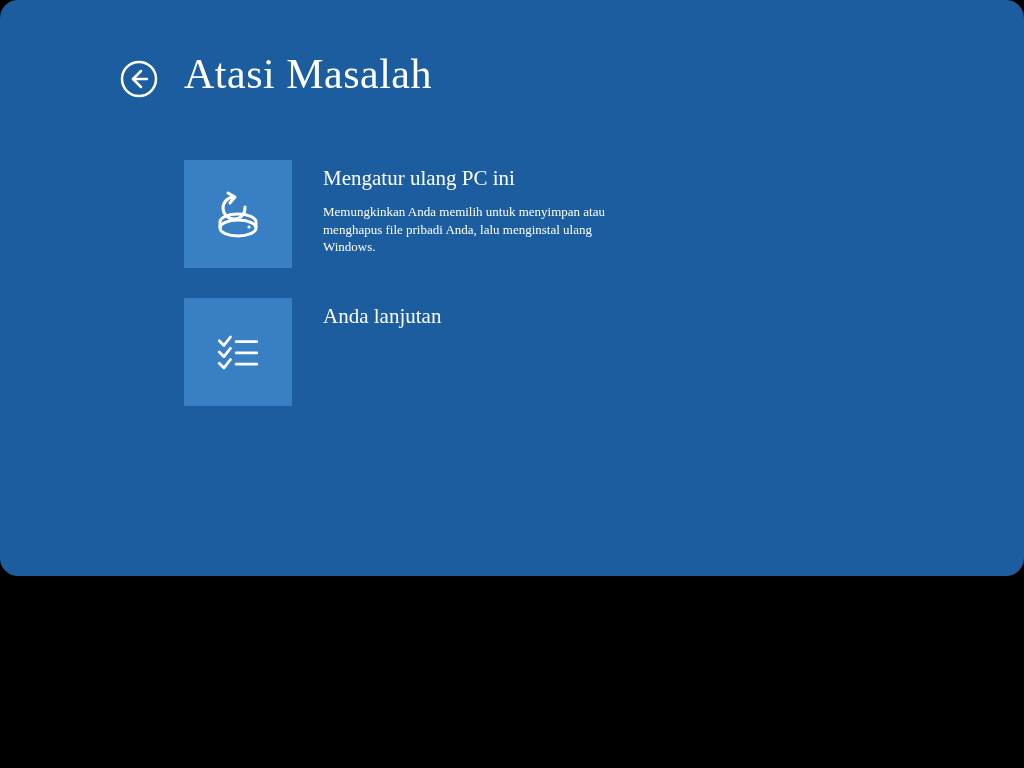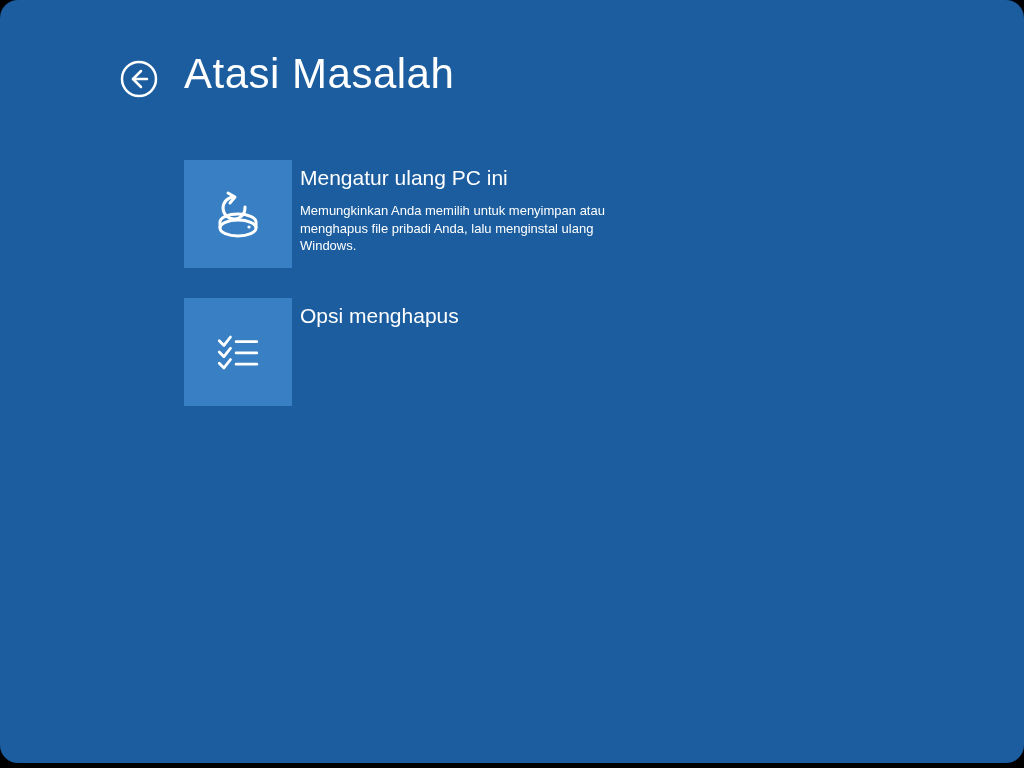--- a/index.html
+++ b/index.html
@@ -5,25 +5,26 @@
   * { margin: 0; padding: 0; box-sizing: border-box; }
   html, body {
     width: 1024px;
     height: 768px;
     overflow: hidden;
     font-family: "Segoe UI", "Segoe UI Light", Arial, sans-serif;
     background: #000;
   }
   .screen {
     width: 1024px;
-    height: 763px;
+    height: 576px;
     background: #1b5d9e;
     border-radius: 18px;
     position: relative;
     color: #ffffff;
+    font-family: Liberation Serif, serif;
   }
   .back-btn {
     position: absolute;
     top: 60px;
     left: 120px;
     width: 38px;
     height: 38px;
     cursor: pointer;
   }
   .title {
@@ -49,21 +50,21 @@
   .tile {
     width: 108px;
     height: 108px;
     background: #3880c3;
     flex: 0 0 108px;
     display: flex;
     align-items: center;
     justify-content: center;
   }
   .opt-text {
-    padding-left: 8px;
+    padding-left: 31px;
     padding-top: 6px;
   }
   .opt-title {
     font-size: 21px;
     font-weight: 400;
     margin-bottom: 6px;
   }
   .opt-desc {
     font-size: 13px;
     font-weight: 400;
@@ -113,20 +114,20 @@
         <svg viewBox="0 0 64 64" width="60" height="60">
           <path d="M12 20 L17 25 L24 16" fill="none" stroke="#ffffff" stroke-width="3" stroke-linecap="round" stroke-linejoin="round"></path>
           <line x1="30" y1="21" x2="52" y2="21" stroke="#ffffff" stroke-width="3" stroke-linecap="round"></line>
           <path d="M12 32 L17 37 L24 28" fill="none" stroke="#ffffff" stroke-width="3" stroke-linecap="round" stroke-linejoin="round"></path>
           <line x1="30" y1="33" x2="52" y2="33" stroke="#ffffff" stroke-width="3" stroke-linecap="round"></line>
           <path d="M12 44 L17 49 L24 40" fill="none" stroke="#ffffff" stroke-width="3" stroke-linecap="round" stroke-linejoin="round"></path>
           <line x1="30" y1="45" x2="52" y2="45" stroke="#ffffff" stroke-width="3" stroke-linecap="round"></line>
         </svg>
       </div>
       <div class="opt-text">
-        <div class="opt-title">Opsi menghapus</div>
+        <div class="opt-title">Anda lanjutan</div>
         <div class="opt-desc"></div>
       </div>
     </div>
 
   </div>
 
 </div>
 
 </body></html>

